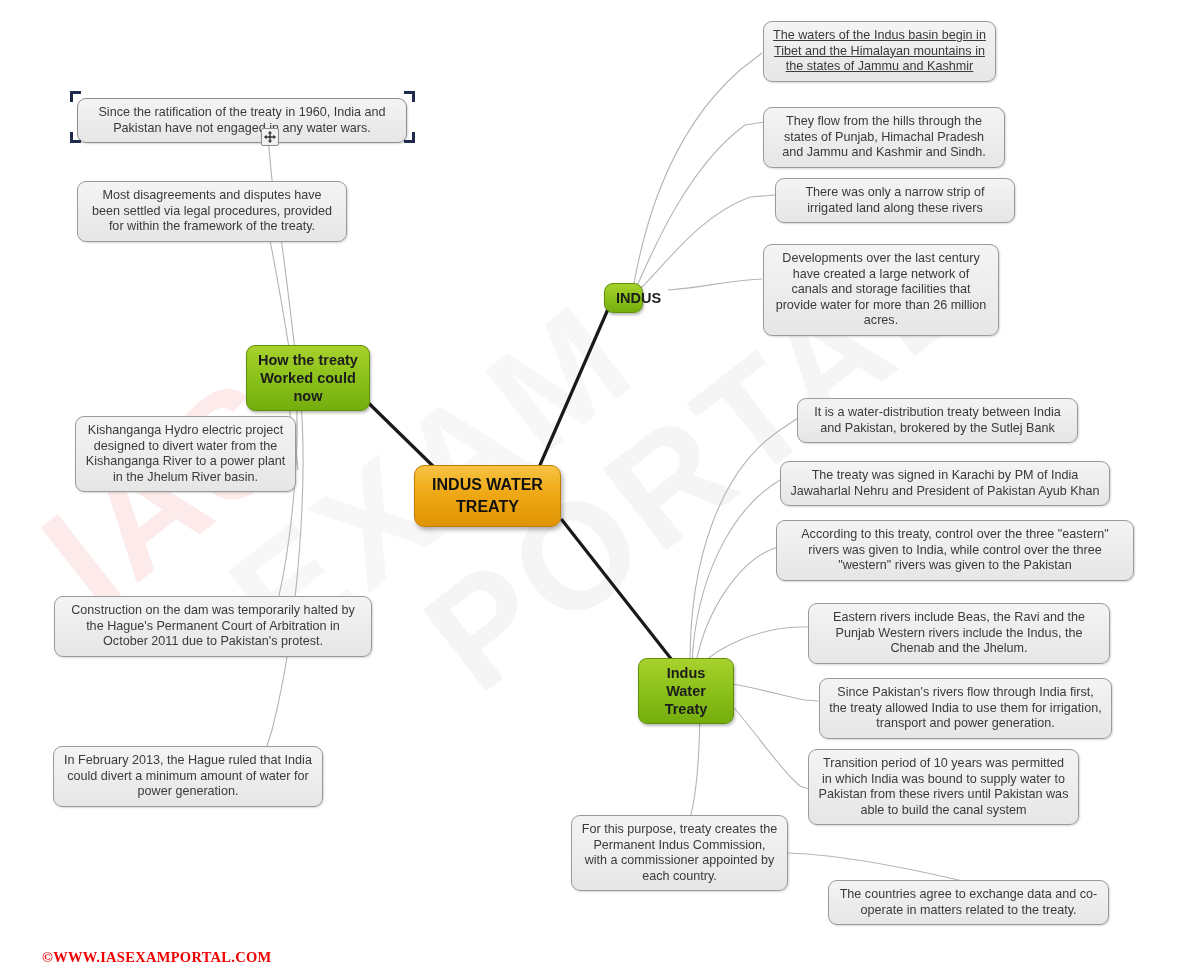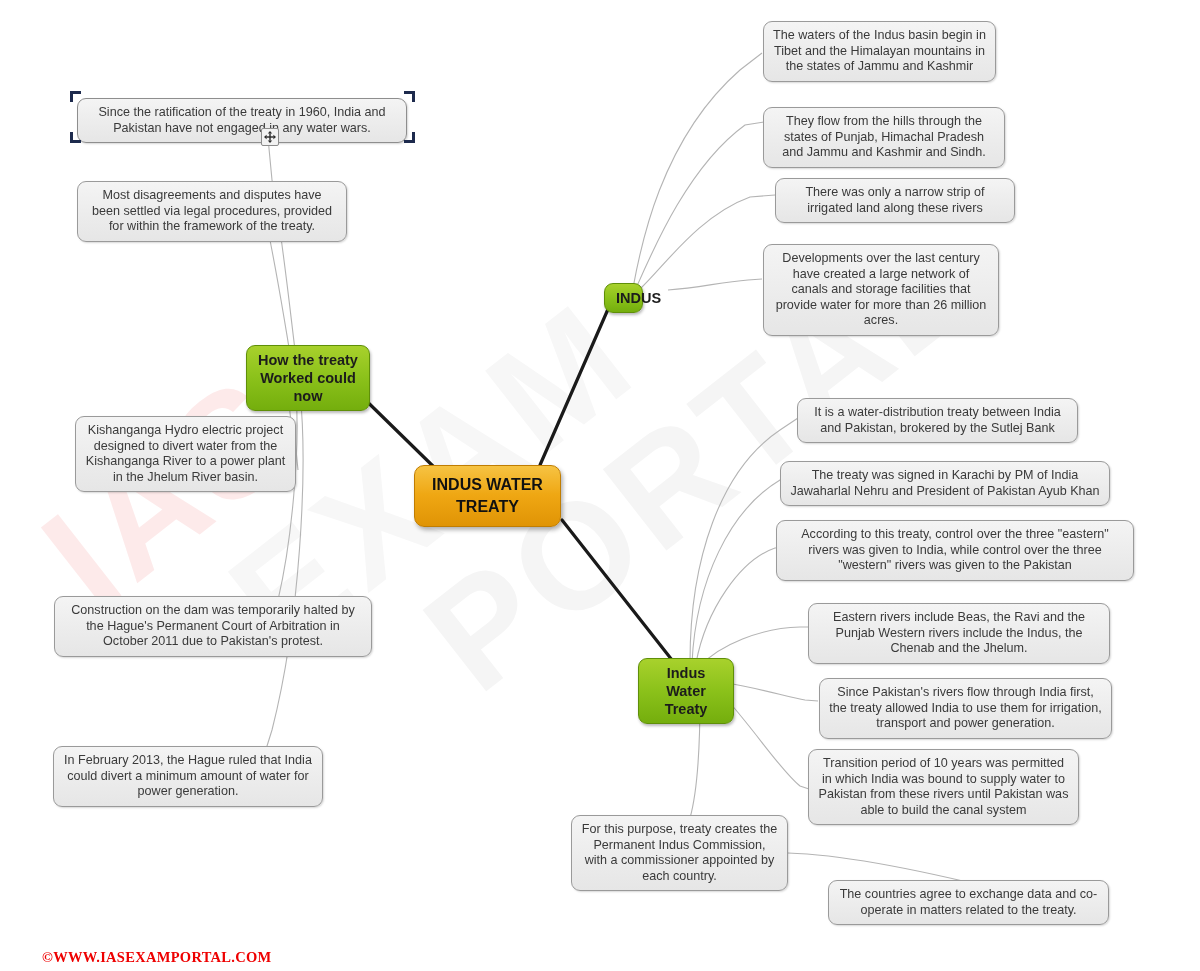--- a/index.html
+++ b/index.html
@@ -120,21 +120,21 @@
   <div class="node green" style="left:246px;top:345px;width:124px;">
     <div>How the treaty</div>
     <div>Worked could now</div>
   </div>
 
   <div class="node green" style="left:638px;top:658px;width:96px;">
     <div>Indus Water</div>
     <div>Treaty</div>
   </div>
 
-  <div class="node leaf" style="left:763px;top:21px;width:233px;">
+  <div class="node leaf" style="left:763px;top:21px;width:233px;text-decoration:underline;">
     <span>The waters of the Indus basin begin in Tibet and the Himalayan mountains in the states of Jammu and Kashmir</span>
   </div>
 
   <div class="node leaf" style="left:763px;top:107px;width:242px;">
     <span>They flow from the hills through the states of Punjab, Himachal Pradesh and Jammu and Kashmir and Sindh.</span>
   </div>
 
   <div class="node leaf" style="left:775px;top:178px;width:240px;">
     <span>There was only a narrow strip of irrigated land along these rivers</span>
   </div>

